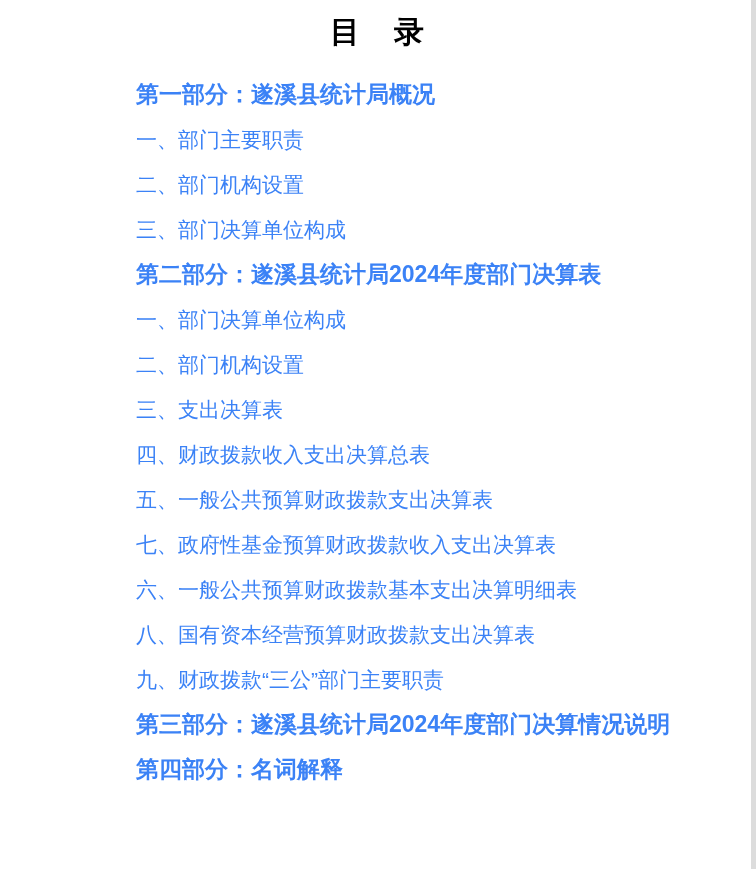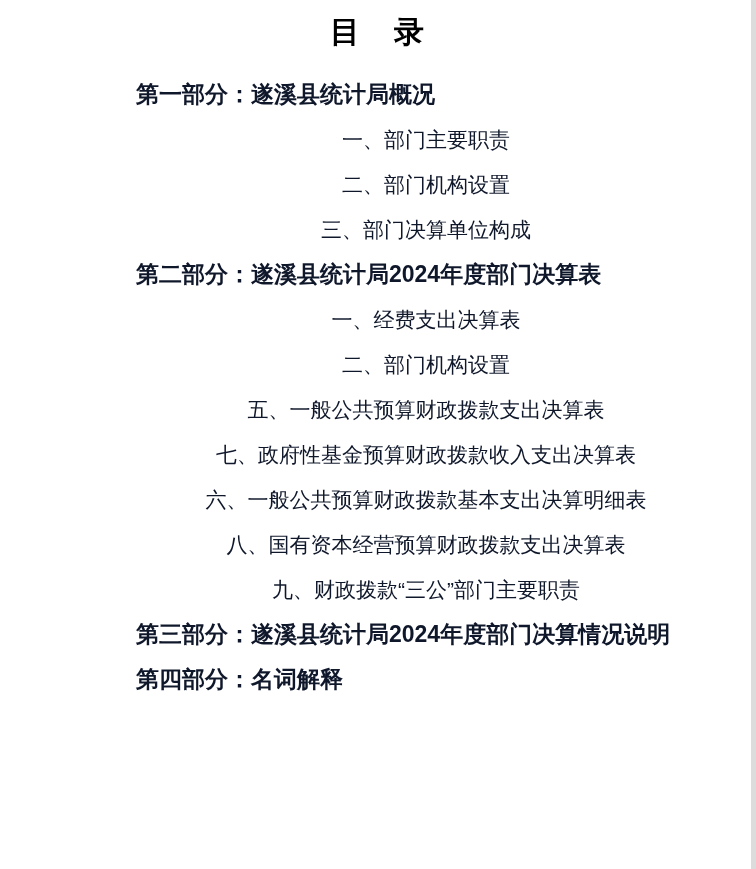--- a/index.html
+++ b/index.html
@@ -29,30 +29,29 @@
   }
   .toc {
     margin-top: 22px;
     padding-left: 136px;
     padding-right: 40px;
   }
   .toc-line {
     height: 45px;
     line-height: 45px;
     white-space: nowrap;
-    color: #0f172a;
+    color: #3b82f6;
   }
   .toc-line.section {
     font-size: 23px;
     font-weight: 700;
   }
   .toc-line.item {
     font-size: 21px;
     font-weight: 400;
-    text-align: center;
   }
   .scrollbar-track {
     position: absolute;
     top: 0;
     right: 0;
     width: 5px;
     height: 869px;
     background: #dcdcdc;
   }
 </style>
@@ -61,22 +60,24 @@
 
 <div class="page">
   <div class="doc">
     <div class="doc-title">目　录</div>
     <div class="toc">
         <div class="toc-line section">第一部分：遂溪县统计局概况</div>
         <div class="toc-line item">一、部门主要职责</div>
         <div class="toc-line item">二、部门机构设置</div>
         <div class="toc-line item">三、部门决算单位构成</div>
         <div class="toc-line section">第二部分：遂溪县统计局2024年度部门决算表</div>
-        <div class="toc-line item">一、经费支出决算表</div>
+        <div class="toc-line item">一、部门决算单位构成</div>
         <div class="toc-line item">二、部门机构设置</div>
+        <div class="toc-line item">三、支出决算表</div>
+        <div class="toc-line item">四、财政拨款收入支出决算总表</div>
         <div class="toc-line item">五、一般公共预算财政拨款支出决算表</div>
         <div class="toc-line item">七、政府性基金预算财政拨款收入支出决算表</div>
         <div class="toc-line item">六、一般公共预算财政拨款基本支出决算明细表</div>
         <div class="toc-line item">八、国有资本经营预算财政拨款支出决算表</div>
         <div class="toc-line item">九、财政拨款“三公”部门主要职责</div>
         <div class="toc-line section">第三部分：遂溪县统计局2024年度部门决算情况说明</div>
         <div class="toc-line section">第四部分：名词解释</div>
       </div>
   </div>
   <div class="scrollbar-track"></div>

